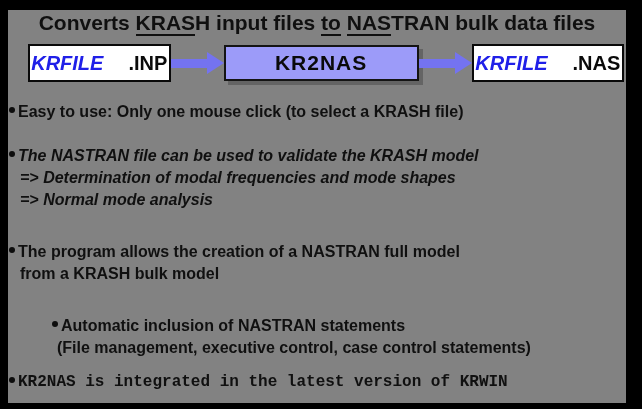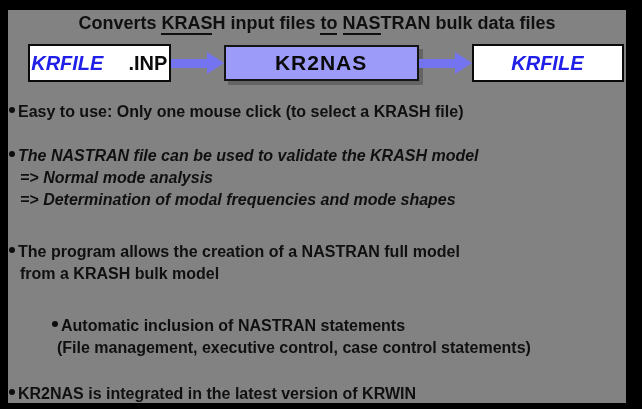--- a/index.html
+++ b/index.html
@@ -16,21 +16,21 @@
   .slide{
     width:100%;height:100%;box-sizing:border-box;
     background:#828282;
     overflow:hidden;
     padding-top:2px;
     color:#101010;
   }
   
   .title{
     text-align:center;
-    font-size:18px;line-height:22px;
+    font-size:21px;line-height:22px;
     letter-spacing:0px;
   }
   .title span{white-space:pre;}
   .title .u{border-bottom:2px solid #101010;padding-bottom:0px;}
   
   .diagram{
     display:flex;align-items:center;
     margin:6px 2px 0 20px;
     height:46px;
   }
@@ -66,21 +66,21 @@
     width:6px;height:6px;border-radius:50%;
     background:#0d0d0d;
   }
   .line{white-space:nowrap;}
   .ind-a{margin-left:2px;}
   .ind-b{margin-left:-4px;}
   .b1{margin-top:15px;}
   .b2{margin-top:22px;font-style:italic;}
   .b3{margin-top:30px;}
   .b4{margin-top:30px;margin-left:43px;}
-  .b5{margin-top:24px;}
+  .b5{margin-top:12px;font-family:Liberation Mono, monospace;}
 </style>
 </head>
 <body>
 
 <div class="slide-frame">
   <div class="slide">
 
     <div class="title">
       <span>Converts </span><span class="u">KRAS</span><span>H input files </span><span class="u">to</span><span> </span><span class="u">NAS</span><span>TRAN bulk data files</span>
     </div>
@@ -96,35 +96,36 @@
       </div>
       <div class="program-box">
         <span>KR2NAS</span>
       </div>
       <div class="arrow">
         <div class="arrow-body"></div>
         <div class="arrow-head"></div>
       </div>
       <div class="file-box box-output">
         <span class="blue">KRFILE</span>
+          <span>.NAS</span>
       </div>
     </div>
 
     <div class="bullets">
 
       <div class="bullet b1">
         <span class="dot"></span>
         <div class="line">Easy to use: Only one mouse click (to select a KRASH file)</div>
       </div>
 
       <div class="bullet b2">
         <span class="dot"></span>
         <div class="line">The NASTRAN file can be used to validate the KRASH model</div>
+        <div class="line ind-a">=&gt; Determination of modal frequencies and mode shapes</div>
         <div class="line ind-a">=&gt; Normal mode analysis</div>
-        <div class="line ind-a">=&gt; Determination of modal frequencies and mode shapes</div>
       </div>
 
       <div class="bullet b3">
         <span class="dot"></span>
         <div class="line">The program allows the creation of a NASTRAN full model</div>
         <div class="line ind-a">from a KRASH bulk model</div>
       </div>
 
       <div class="bullet b4">
         <span class="dot"></span>

